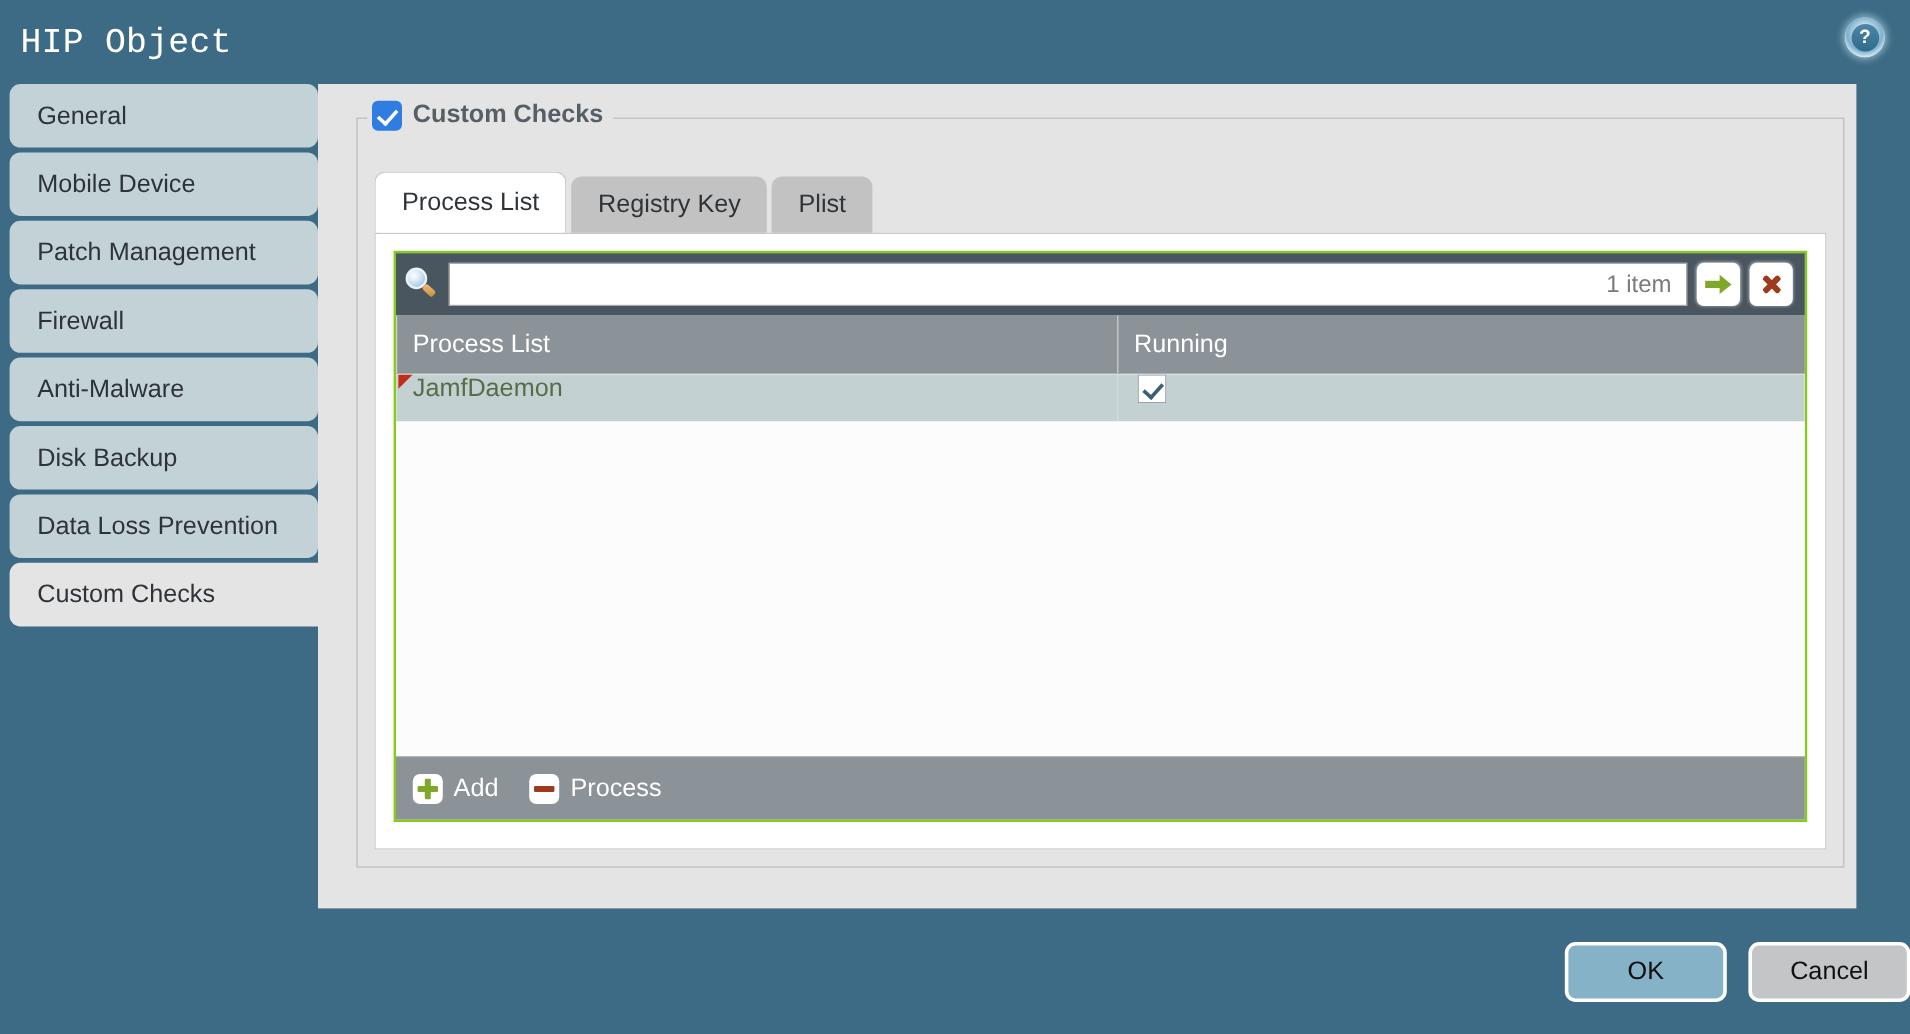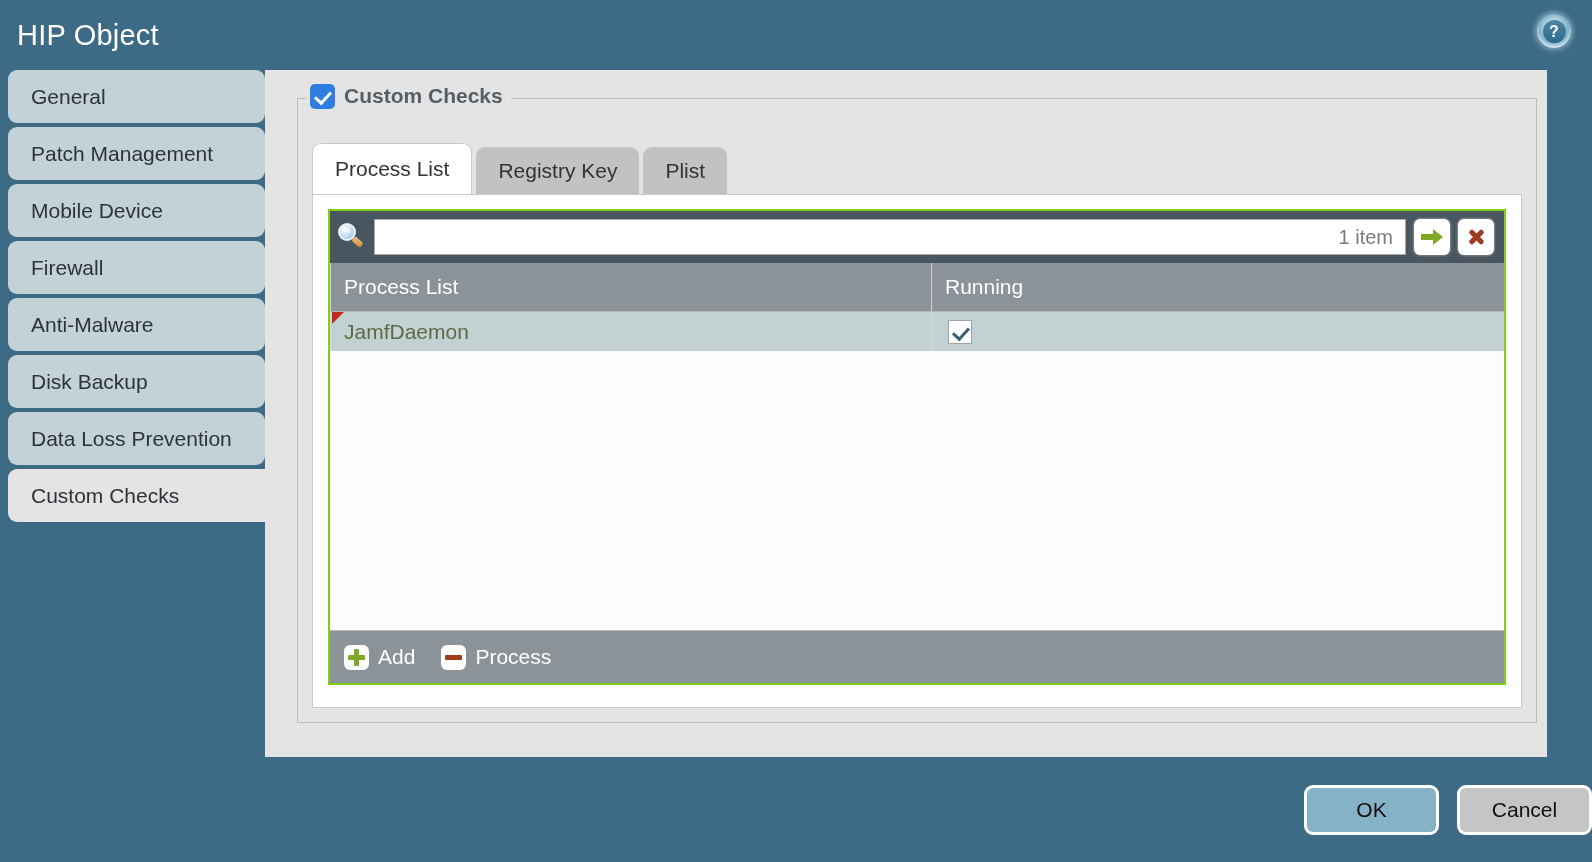--- a/index.html
+++ b/index.html
@@ -33,20 +33,21 @@
     display: flex;
     align-items: center;
   }
   .title-text {
     color: #ffffff;
     font-size: 29px;
     font-weight: 400;
     letter-spacing: .2px;
     margin-left: 17px;
     line-height: 1;
+    font-family: Liberation Mono, monospace;
   }
   .help-icon {
     position: absolute;
     right: 21px;
     top: 14px;
     width: 34px;
     height: 34px;
     border-radius: 50%;
     background: radial-gradient(circle at 50% 42%, #cfe3ef 0%, #cfe3ef 28%, #a8cadd 40%, #7fb2cc 56%, #cde2ee 72%, #e6f1f7 100%);
     display: flex;
@@ -357,21 +358,21 @@
     background: #fcfcfc;
     overflow: hidden;
   }
   .tr {
     display: flex;
     height: 39px;
     background: #c3d1d2;
   }
   .td {
     display: flex;
-    align-items: center;
+    align-items: flex-start;
     padding-left: 13px;
     box-sizing: border-box;
     border-left: 1px solid #d6dcdd;
     position: relative;
   }
   .td.col-a {
     flex: 0 0 601px;
     color: #5b6b48;
     font-size: 21px;
     border-left: 1px solid #d6dcdd;
@@ -493,24 +494,24 @@
     </div>
   </div>
 
   <div class="body-row">
 
     <div class="sidebar">
       <div class="side-item">
         <span>General</span>
       </div>
       <div class="side-item">
+        <span>Mobile Device</span>
+      </div>
+      <div class="side-item">
         <span>Patch Management</span>
-      </div>
-      <div class="side-item">
-        <span>Mobile Device</span>
       </div>
       <div class="side-item">
         <span>Firewall</span>
       </div>
       <div class="side-item">
         <span>Anti-Malware</span>
       </div>
       <div class="side-item">
         <span>Disk Backup</span>
       </div>

